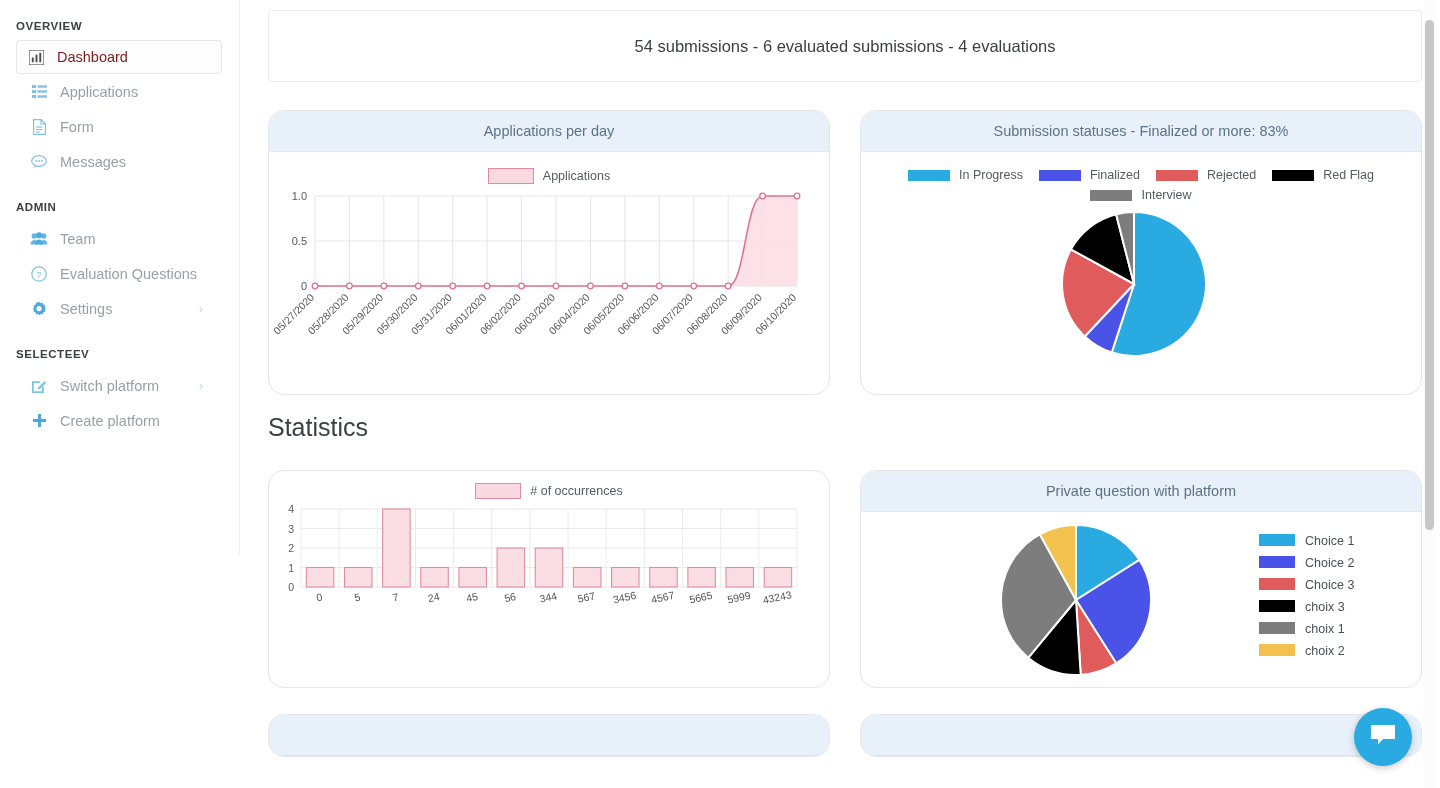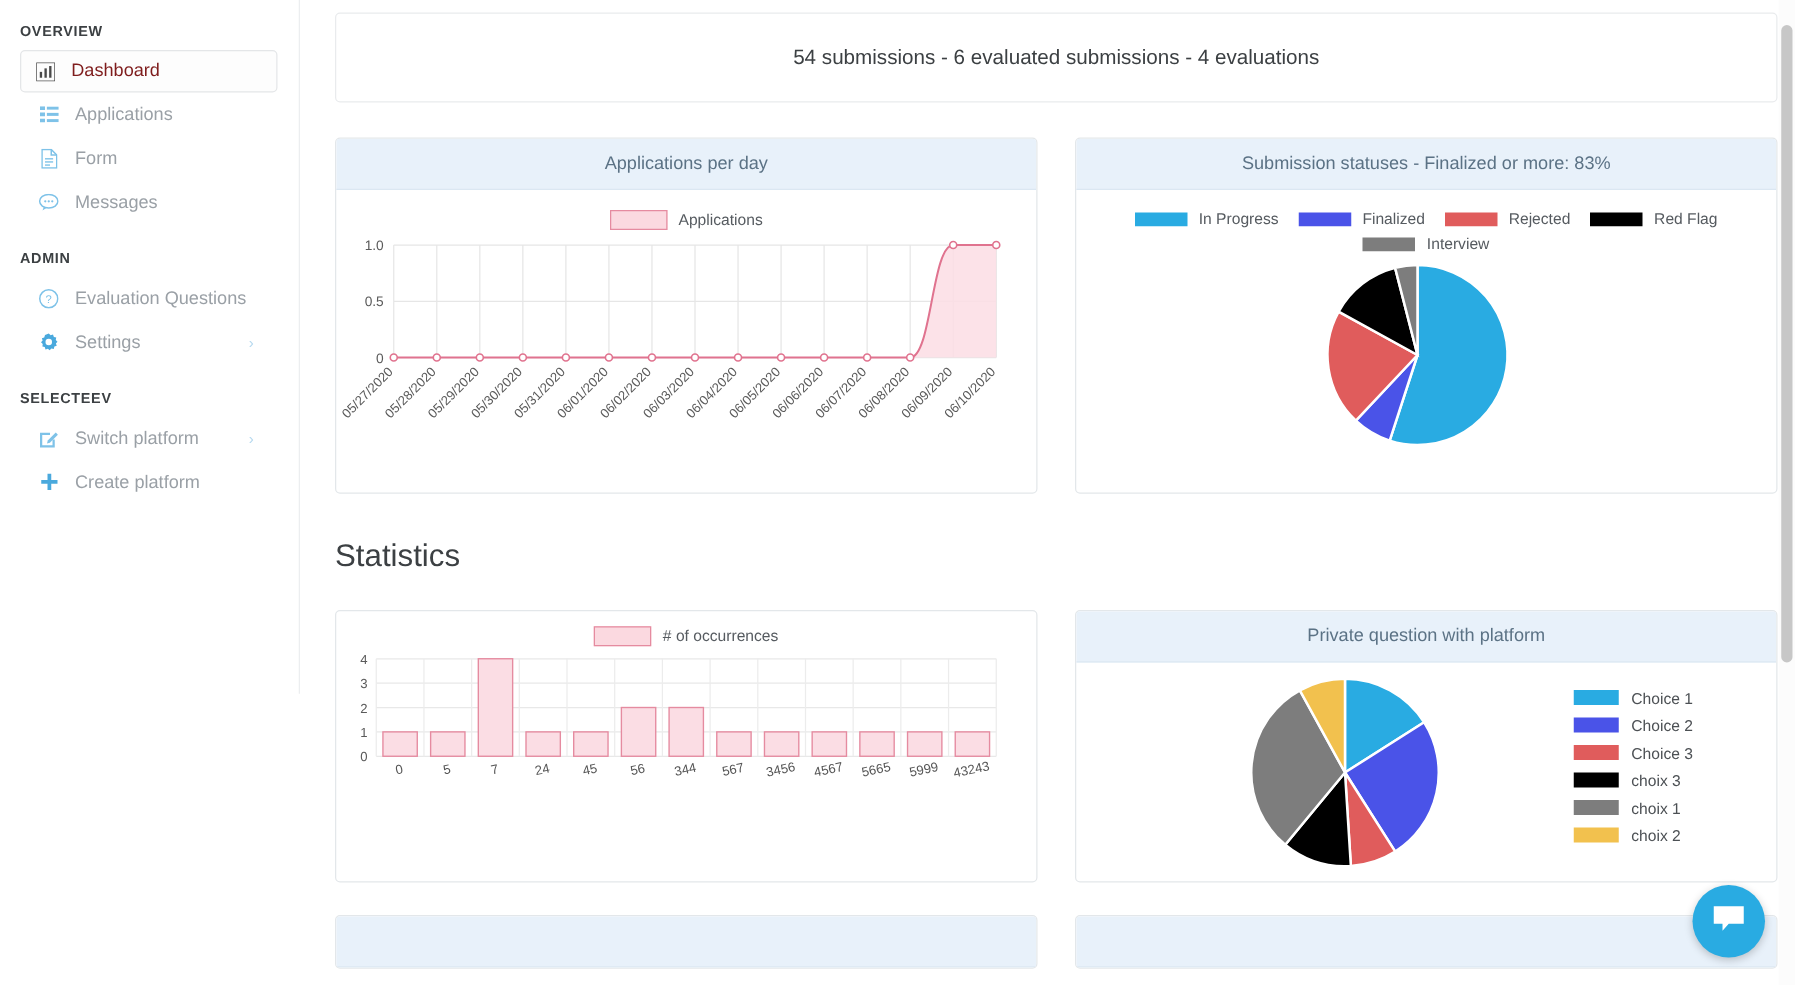--- a/index.html
+++ b/index.html
@@ -53,42 +53,42 @@
   .stats-bar {
     margin-top: 10px; height: 72px;
     border: 1px solid #e9ebed; border-radius: 4px;
     display: flex; align-items: center; justify-content: center;
     font-size: 16.5px; color: #3c4043;
   }
   .row {
     display: flex; gap: 30px; margin-top: 28px;
   }
   .panel {
-    flex: 1; border: 1px solid #e3e7ea; border-radius: 4px;
+    flex: 1; border: 1px solid #e3e7ea; border-radius: 16px;
     background: #fff; overflow: hidden;
   }
   .panel-head {
     background: #e8f1fa; border-bottom: 1px solid #dbe7f2;
     height: 41px; display: flex; align-items: center; justify-content: center;
     font-size: 14.5px; color: #5b7285;
   }
   .panel-body { height: 242px; position: relative; }
 
   .chart-legend {
     display: flex; align-items: center; justify-content: center;
     flex-wrap: wrap; gap: 6px 16px; padding: 16px 14px 2px;
   }
   .leg { display: flex; align-items: center; font-size: 12.5px; color: #565b60; }
   .leg .swatch { width: 42px; height: 11px; margin-right: 9px; }
   .leg .swatch.box {
     background: #fbd9e0; border: 1px solid #e58ba0; height: 16px; width: 46px;
   }
 
   
-  .section-title { font-size: 25px; color: #3c4043; font-weight: normal; margin-top: 36px; }
+  .section-title { font-size: 25px; color: #3c4043; font-weight: normal; margin-top: 18px; }
   .section-sub { font-size: 14px; color: #555a5e; margin-top: 14px; }
 
   
   .chat-btn {
     position: absolute; right: 28px; bottom: 22px;
     width: 58px; height: 58px; border-radius: 50%;
     background: #29abe2; display: flex; align-items: center; justify-content: center;
     box-shadow: 0 2px 7px rgba(0,0,0,.22); cursor: pointer;
   }
   
@@ -157,20 +157,33 @@
             <circle cx="8" cy="6" r="0.9" fill="#7ec2e8"></circle>
             <circle cx="10.8" cy="6" r="0.9" fill="#7ec2e8"></circle>
           </svg>
       </span>
       <span>Messages</span>
     </div>
   </div>
 
   <div>
     <div class="side-section-title gap">ADMIN</div>
+    <div class="nav-item">
+      <span class="ico">
+        <svg width="18" height="13" viewBox="0 0 18 13">
+            <circle cx="4.3" cy="4" r="2.7" fill="#5fb9e6"></circle>
+            <circle cx="13.7" cy="4" r="2.7" fill="#5fb9e6"></circle>
+            <circle cx="9" cy="3.2" r="3" fill="#4aa9dd"></circle>
+            <path d="M0.4 12.6 C0.8 9.3 2.4 8 4.3 8 C6.2 8 7.8 9.3 8.2 12.6 Z" fill="#5fb9e6"></path>
+            <path d="M9.8 12.6 C10.2 9.3 11.8 8 13.7 8 C15.6 8 17.2 9.3 17.6 12.6 Z" fill="#5fb9e6"></path>
+            <path d="M4.9 12.6 C5.4 8.9 7 7.6 9 7.6 C11 7.6 12.6 8.9 13.1 12.6 Z" fill="#4aa9dd"></path>
+          </svg>
+      </span>
+      <span>Team</span>
+    </div>
     <div class="nav-item">
       <span class="ico">
         <svg width="16" height="16" viewBox="0 0 16 16">
             <circle cx="8" cy="8" r="7.2" fill="none" stroke="#7ec2e8" stroke-width="1.2"></circle>
             <text x="8" y="11.6" text-anchor="middle" font-size="9" fill="#7ec2e8">?</text>
           </svg>
       </span>
       <span>Evaluation Questions</span>
     </div>
     <div class="nav-item accent">

